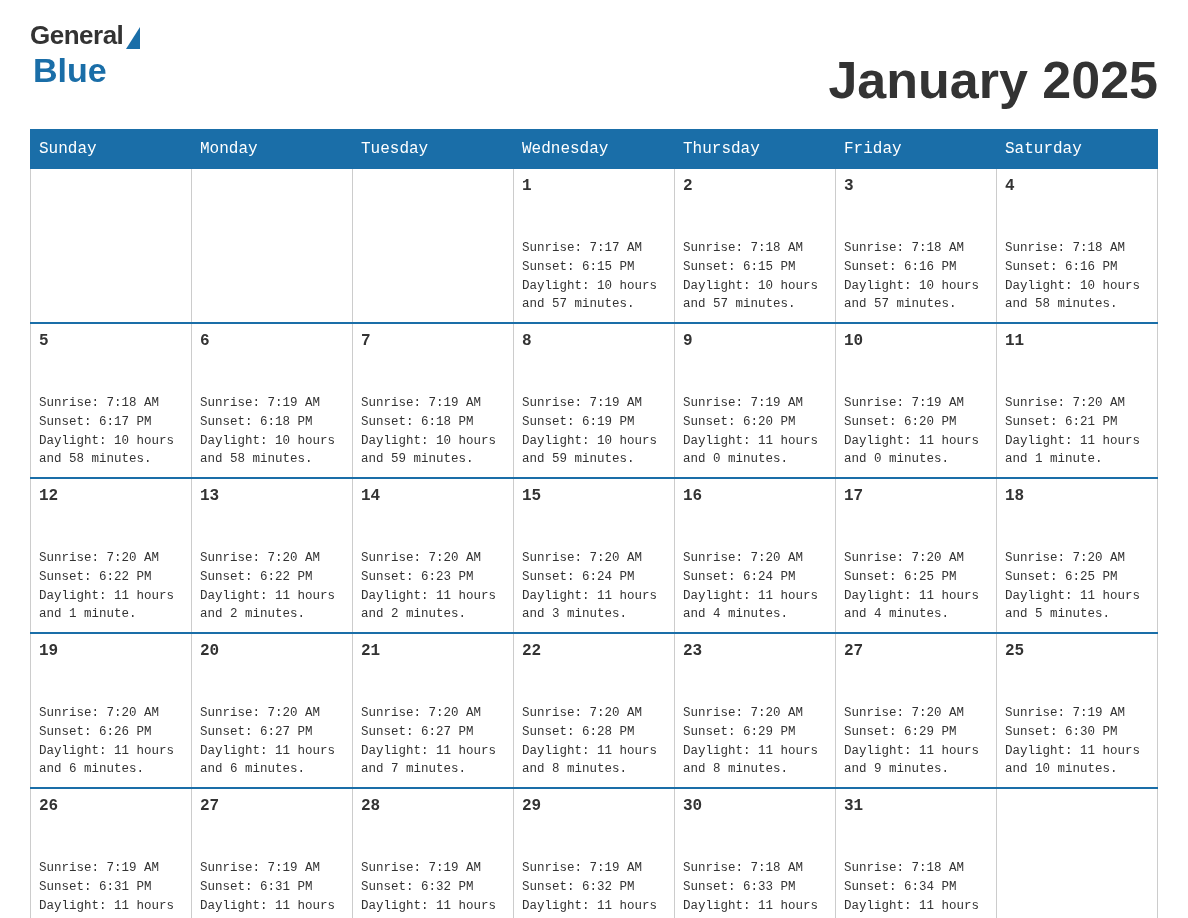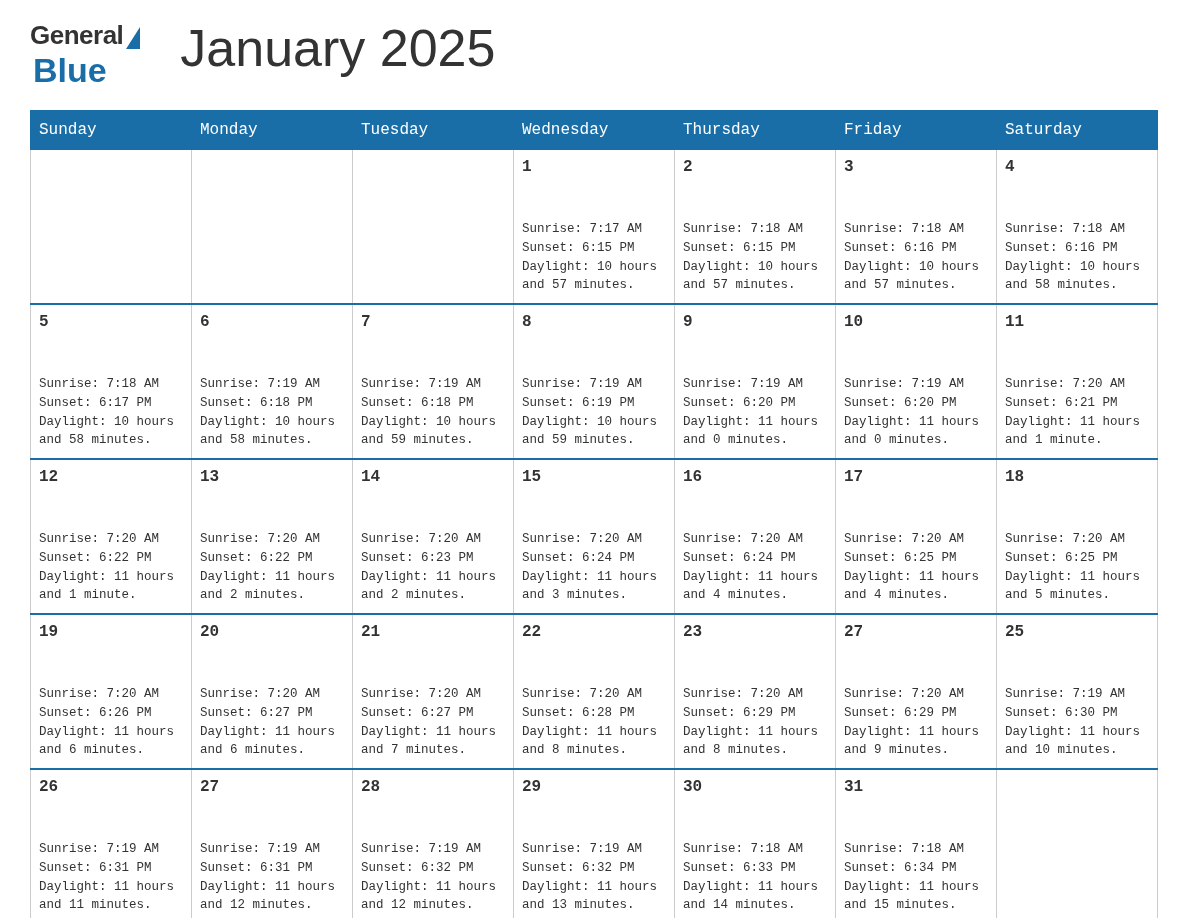--- a/index.html
+++ b/index.html
@@ -6,20 +6,21 @@
     body {
       font-family: Arial, sans-serif;
       background: #fff;
       color: #333;
       width: 1188px;
       min-height: 918px;
       padding: 20px 30px;
     }
     .header {
       display: flex;
+      justify-content: space-between;
       align-items: flex-start;
       margin-bottom: 20px;
       gap: 40px;
     }
     .logo {
       display: flex;
       flex-direction: column;
       align-items: flex-start;
     }
     .logo-top {
@@ -45,23 +46,24 @@
       font-size: 34px;
       font-weight: bold;
       color: #1a6ea8;
       margin-left: 3px;
     }
     .title-section {
       text-align: right;
     }
     .month-title {
       font-size: 52px;
-      font-weight: normal;
+      font-weight: bold;
       color: #333;
       line-height: 1.1;
+      margin-top: 32px;
     }
     .location-title {
       font-size: 20px;
       color: #555;
       margin-top: 5px;
     }
     .calendar {
       width: 100%;
       border-collapse: collapse;
       font-family: Liberation Mono, monospace;

